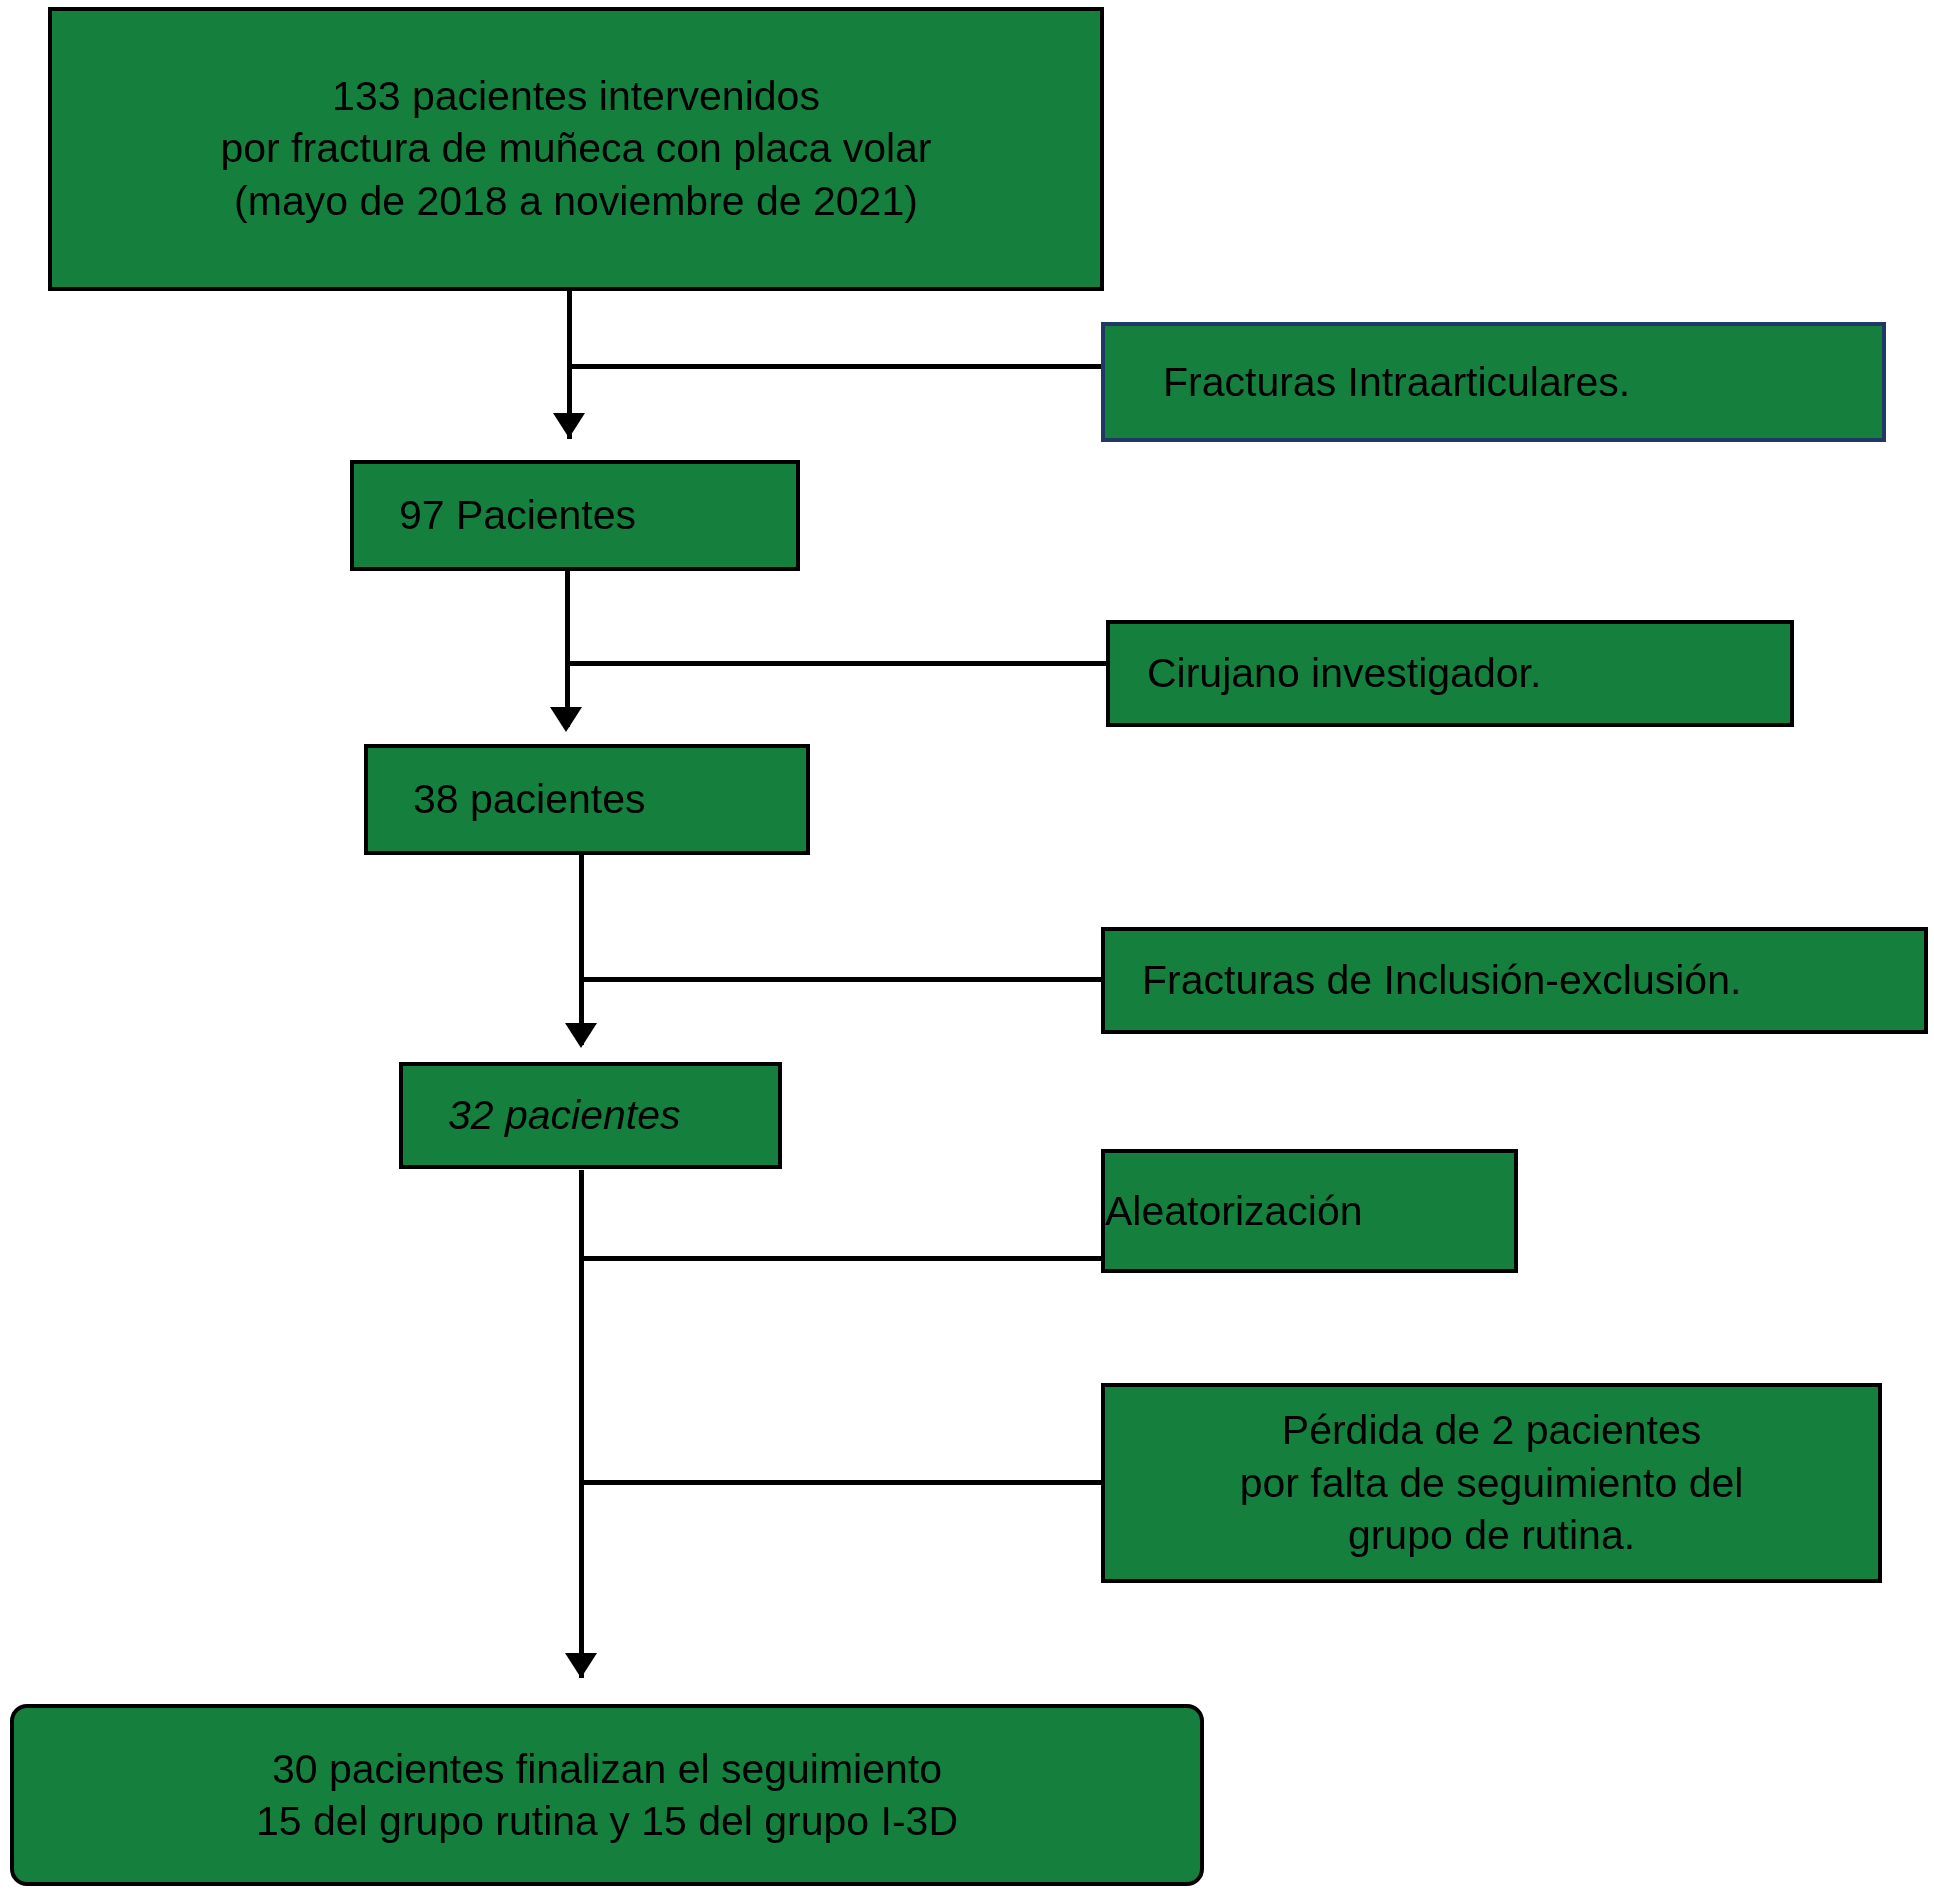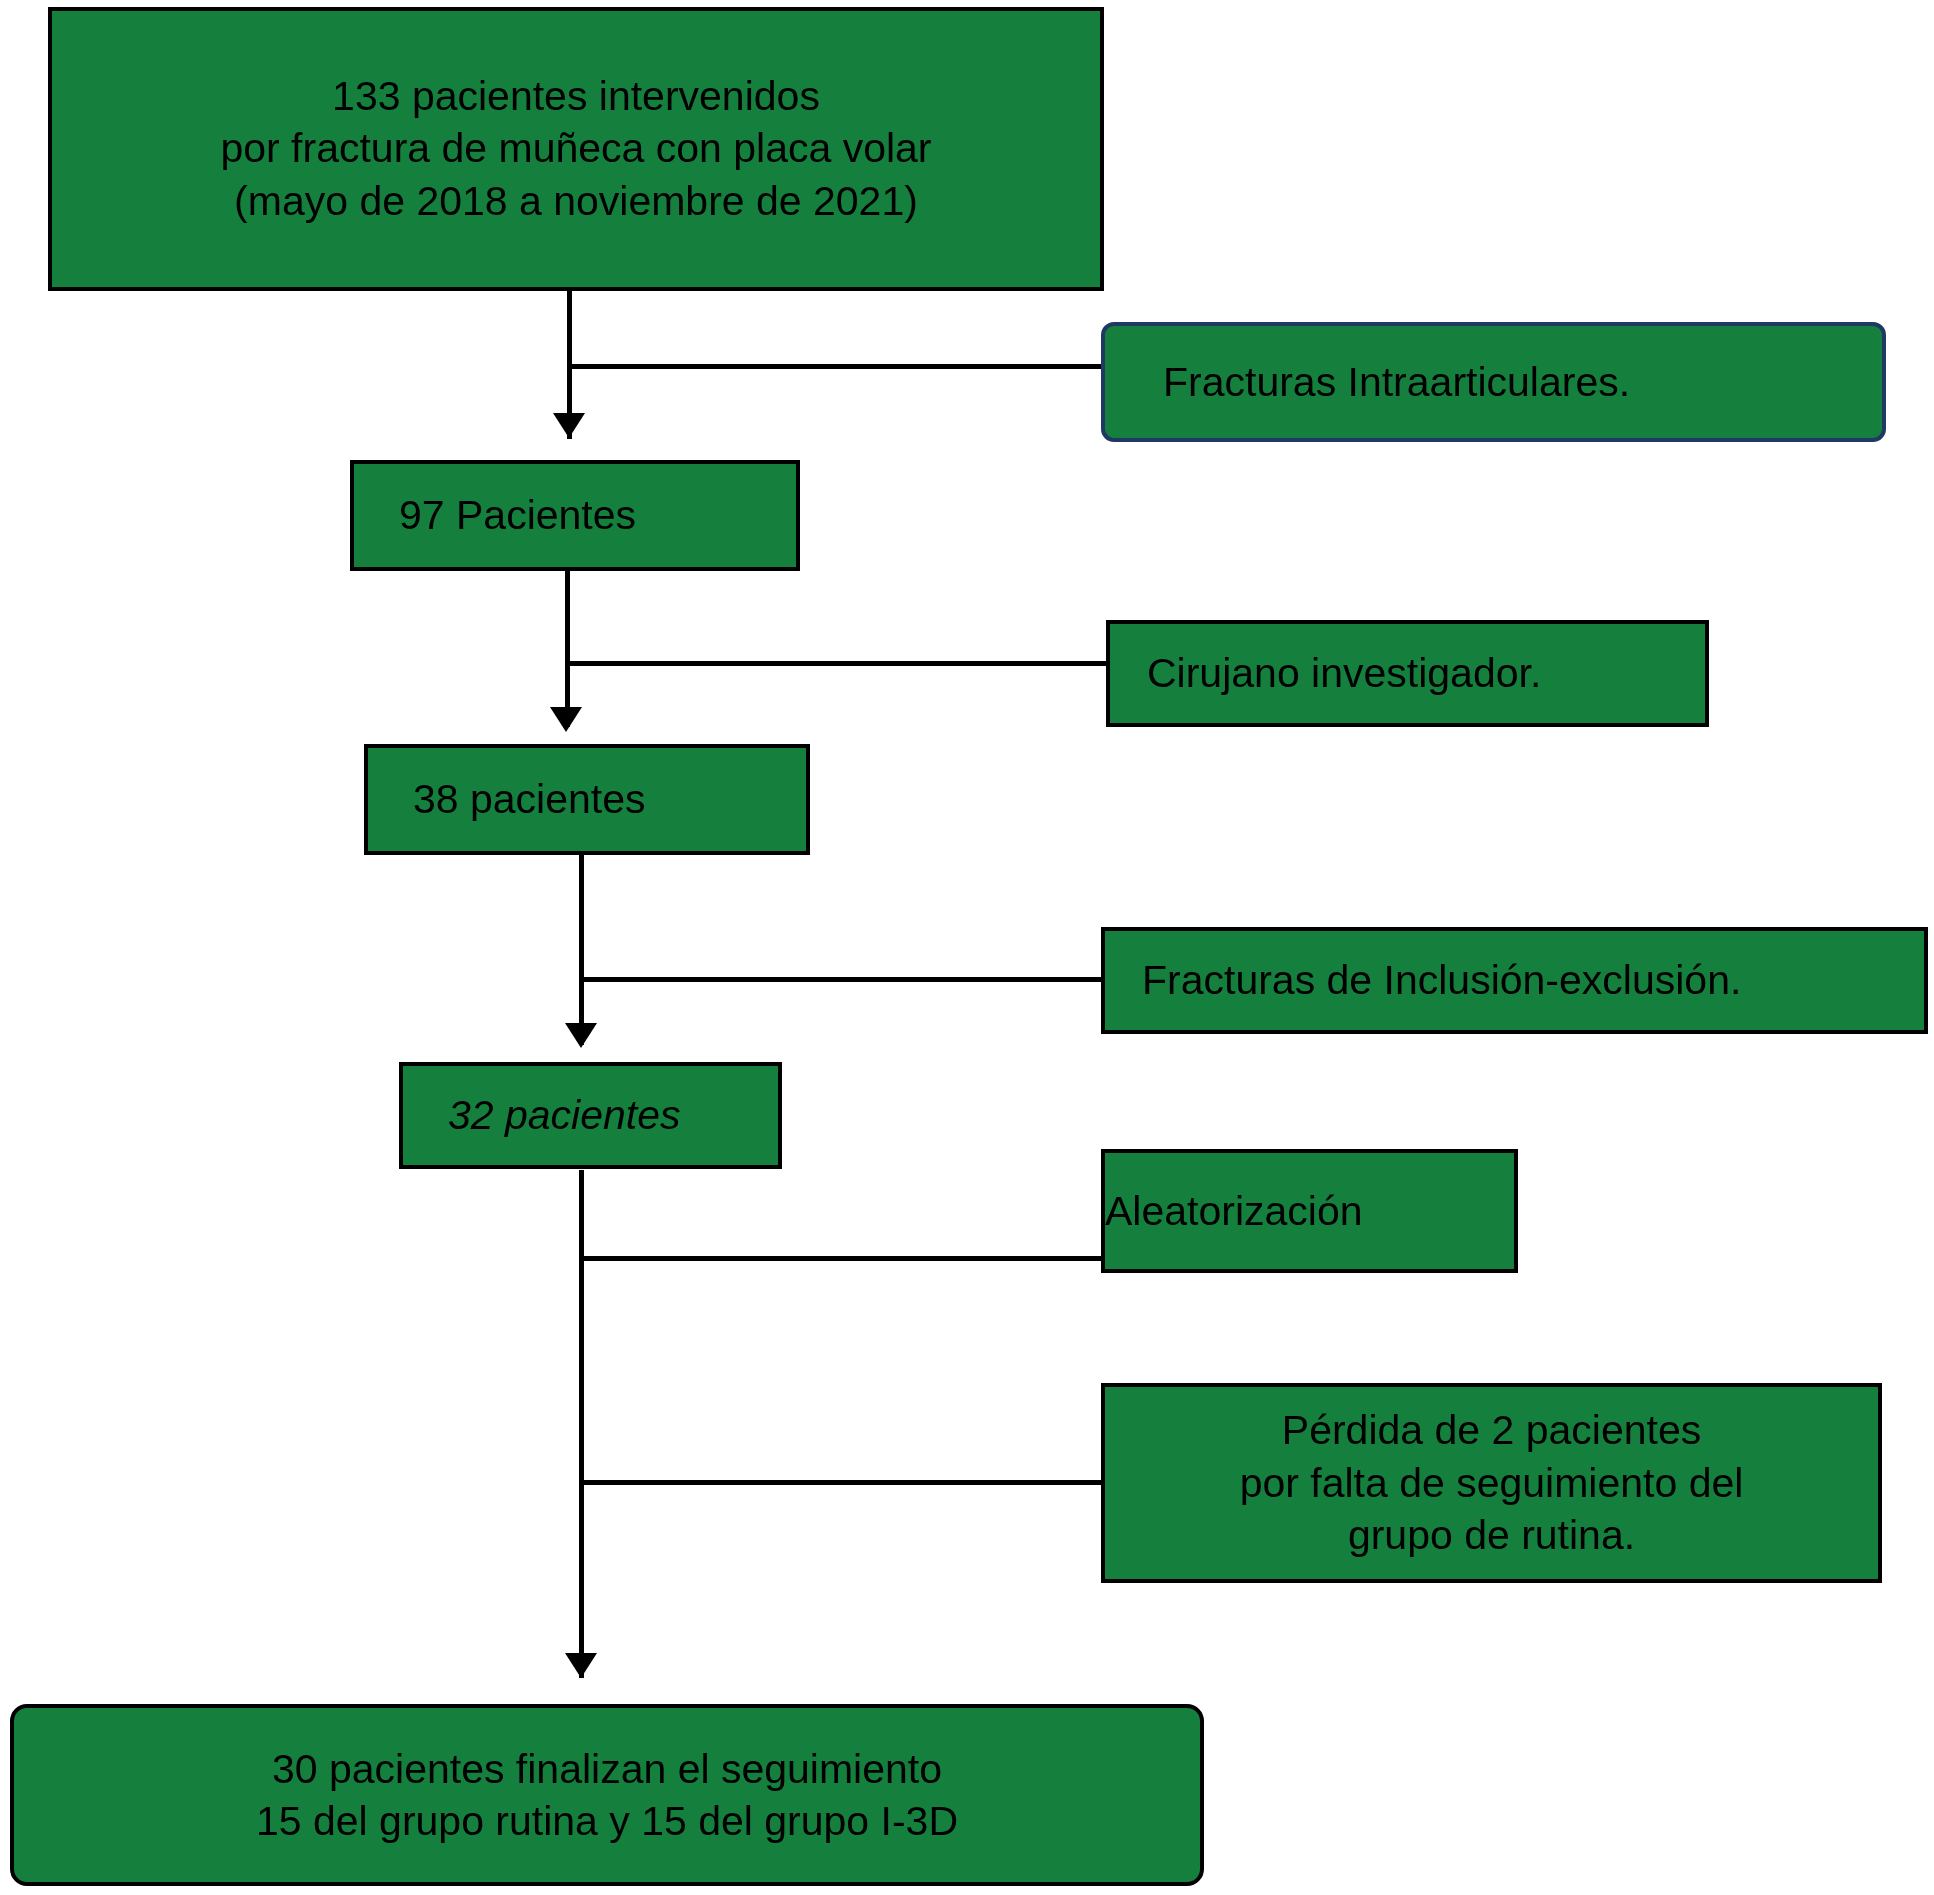--- a/index.html
+++ b/index.html
@@ -30,21 +30,20 @@
     text-align: center;
     line-height: 1.28;
     white-space: pre-line;
   }
   .node.left-align {
     align-items: flex-start;
     text-align: left;
   }
   .node.blue-border {
     border-color: #1f3864;
-    border-radius: 13px;
   }
   .line {
     position: absolute;
     background: #000000;
   }
   .vline { width: 5px; }
   .hline { height: 5px; }
   .arrowhead {
     position: absolute;
     width: 0;
@@ -68,21 +67,21 @@
   <div class="arrowhead" style="left:553px; top:413px;"></div>
 
   <div class="node blue-border left-align" style="left:1101px; top:322px; width:785px; height:120px; font-size:41px; padding-left:58px;">Fracturas Intraarticulares.</div>
 
   <div class="node left-align" style="left:350px; top:460px; width:450px; height:111px; font-size:41px; padding-left:45px;">97 Pacientes</div>
 
   <div class="line vline" style="left:565px; top:570px; height:157px;"></div>
   <div class="line hline" style="left:565px; top:661px; width:541px;"></div>
   <div class="arrowhead" style="left:550px; top:707px;"></div>
 
-  <div class="node left-align" style="left:1106px; top:620px; width:603px; height:107px; font-size:41px; padding-left:37px;">Cirujano investigador.</div>
+  <div class="node left-align" style="left:1106px; top:620px; width:688px; height:107px; font-size:41px; padding-left:37px;">Cirujano investigador.</div>
 
   <div class="node left-align" style="left:364px; top:744px; width:446px; height:111px; font-size:41px; padding-left:45px;">38 pacientes</div>
 
   <div class="line vline" style="left:579px; top:855px; height:190px;"></div>
   <div class="line hline" style="left:579px; top:977px; width:529px;"></div>
   <div class="arrowhead" style="left:565px; top:1023px;"></div>
 
   <div class="node left-align" style="left:1101px; top:927px; width:827px; height:107px; font-size:41px; padding-left:37px;">Fracturas de Inclusión-exclusión.</div>
 
   <div class="node left-align" style="left:399px; top:1062px; width:383px; height:107px; font-size:41px; padding-left:45px;font-style:italic;">32 pacientes</div>

